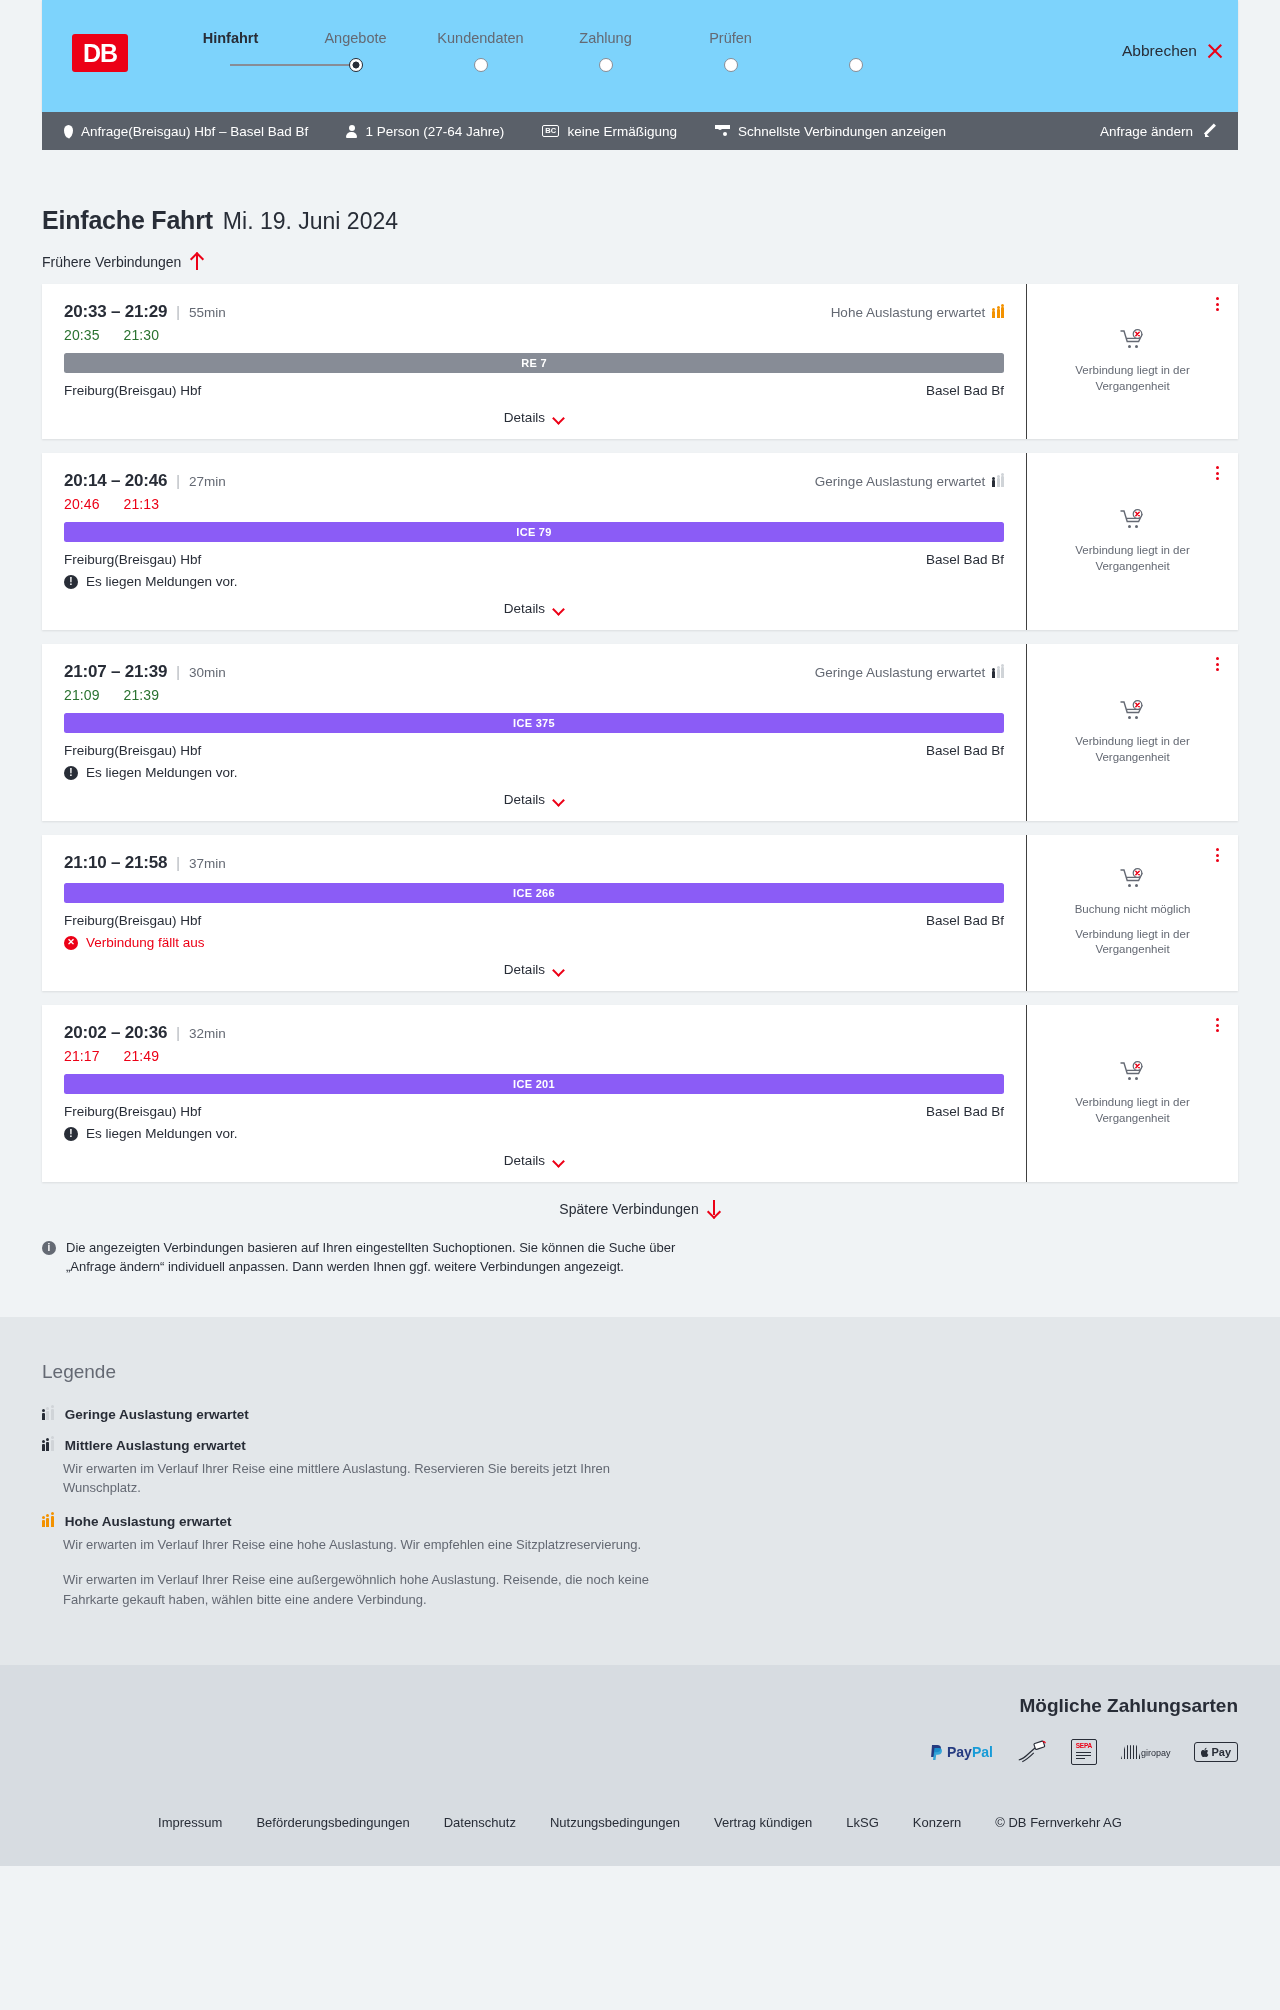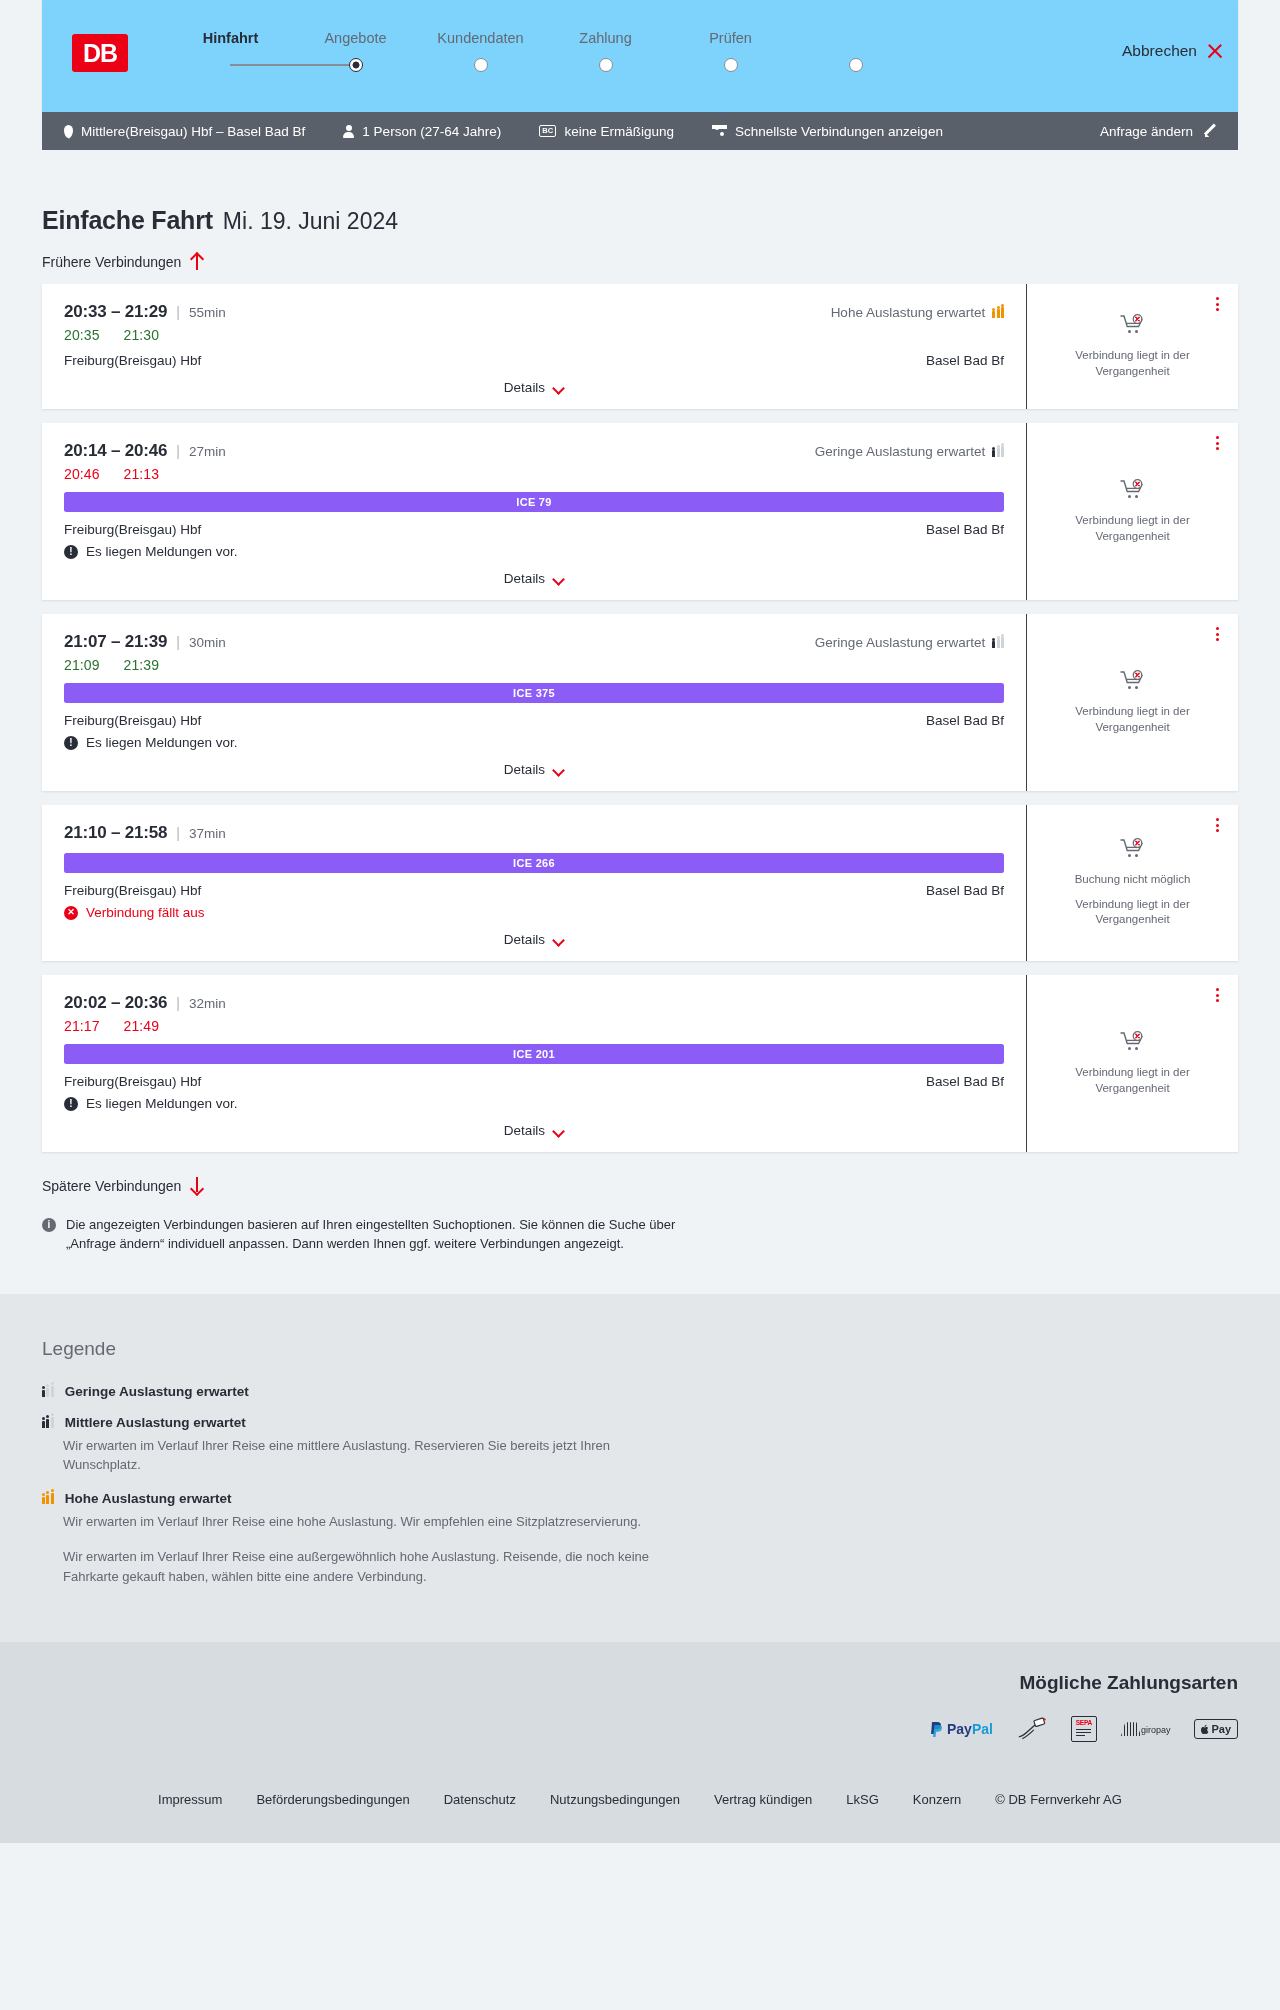--- a/index.html
+++ b/index.html
@@ -124,21 +124,21 @@
   .title-row {
     display: flex; align-items: baseline; gap: 10px;
     padding-top: 56px;
   }
   .title-main { font-size: 25px; font-weight: bold; letter-spacing: -.2px; }
   .title-sub { font-size: 23px; color: #282d37; }
   .earlier, .later {
     display: flex; align-items: center; gap: 9px;
     font-size: 14px; color: #282d37; margin-top: 18px; cursor: pointer;
   }
-  .later { margin-top: 25px; }
+  .later { margin-top: 18px; justify-content: center; }
   .arrow-up, .arrow-down { width: 13px; height: 17px; position: relative; }
   .arrow-up:before { content:''; position:absolute; left:5.5px; top:2px; width:2px; height:15px; background:#ec0016;}
   .arrow-up:after  { content:''; position:absolute; left:1.5px; top:1px; width:8px; height:8px;
       border-left:2px solid #ec0016; border-top:2px solid #ec0016; transform: rotate(45deg);}
   .arrow-down:before { content:''; position:absolute; left:5.5px; top:0; width:2px; height:15px; background:#ec0016;}
   .arrow-down:after  { content:''; position:absolute; left:1.5px; top:7px; width:8px; height:8px;
       border-right:2px solid #ec0016; border-bottom:2px solid #ec0016; transform: rotate(45deg);}
 
   
   .cards { margin-top: 14px; }
@@ -326,21 +326,21 @@
     </div>
     <div class="cancel-btn">
       <span>Abbrechen</span>
       <span class="x-icon"></span>
     </div>
   </div>
 
   <div class="querybar">
     <div class="qitem">
       <span class="pin-icon"></span>
-      <span>Mittlere(Breisgau) Hbf – Basel Bad Bf</span>
+      <span>Anfrage(Breisgau) Hbf – Basel Bad Bf</span>
     </div>
     <div class="qitem">
       <span class="person-icon"></span>
       <span>1 Person (27-64 Jahre)</span>
     </div>
     <div class="qitem">
       <span class="bc-icon">BC</span>
       <span>keine Ermäßigung</span>
     </div>
     <div class="qitem">
@@ -384,20 +384,23 @@
                   <b style="background:#f39200"></b>
                   <b style="background:#f39200"></b>
                   <b style="background:#f39200"></b>
                 </span>
               </div>
             </div>
             <div class="row2">
               <span class="rt-green">20:35</span>
               <span class="rt-green">21:30</span>
             </div>
+            <div class="trainbar grey">
+              <span>RE 7</span>
+            </div>
             <div class="row3">
               <span class="from">Freiburg(Breisgau) Hbf</span>
               <span class="to">Basel Bad Bf</span>
             </div>
             <div class="details">
               <span>Details</span>
               <span class="chev-down"></span>
             </div>
           </div>
           <div class="card-right">

